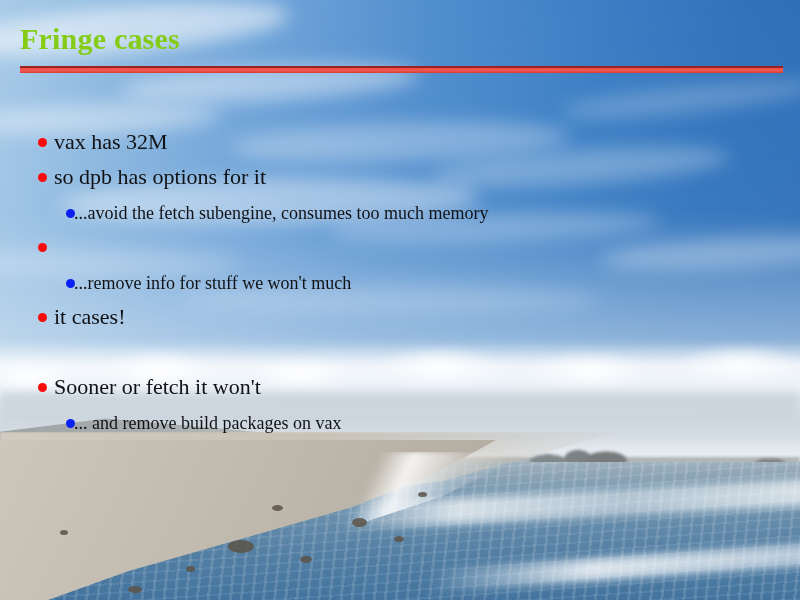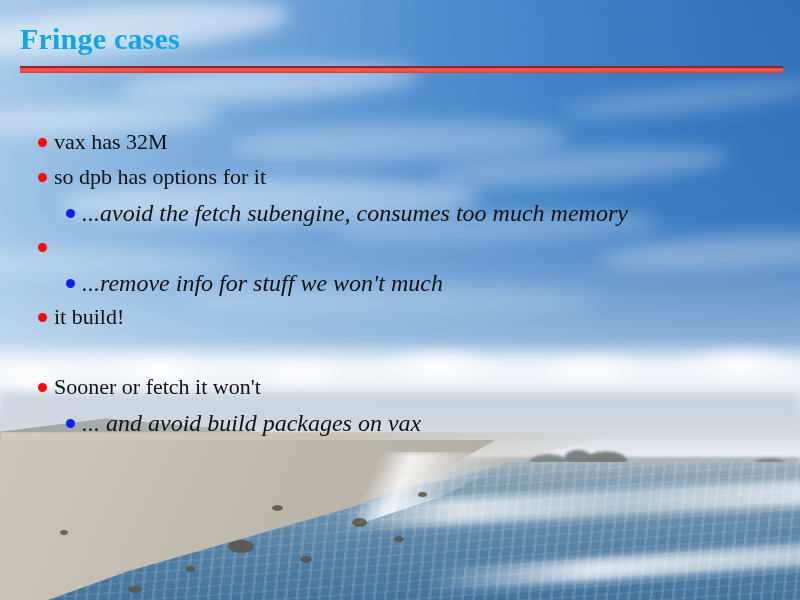--- a/index.html
+++ b/index.html
@@ -166,21 +166,21 @@
   .p8 { left:128px; top:586px; width:14px; height:7px; }
   .p9 { left:394px; top:536px; width:10px; height:6px; }
 
   
   .title {
     position:absolute; left:20px; top:22px;
     font-family: "Liberation Serif", "DejaVu Serif", serif;
     font-weight: bold;
     font-size: 30px;
     line-height: 34px;
-    color: #0ea5e9;
+    color: #84cc16;
     letter-spacing: .2px;
     white-space: nowrap;
   }
   .rule {
     position:absolute; left:20px; top:66px; width:763px; height:7px;
     background: linear-gradient(to bottom, #9a2222 0%, #9a2222 22%, #ef4a44 26%, #f05a52 62%, #d93b33 100%);
   }
 
   .bullets {
     position:absolute; left:0; top:126px; width:800px;
@@ -200,21 +200,21 @@
   }
   .lvl1 .dot { left:38px; width:9px; height:9px; background:#fa0a0a; }
   .lvl2 .dot { left:66px; width:9px; height:9px; background:#0b20f2; top:13px; }
 
   .row .txt {
     position:absolute;
     color:#111215;
     font-family:"Liberation Serif","DejaVu Serif",serif;
   }
   .lvl1 .txt { left:54px; top:1px;  font-size:22px; line-height:30px; }
-  .lvl2 .txt { left:82px; top:3px;  font-size:24px; line-height:28px;font-style:italic; }
+  .lvl2 .txt { left:74px; top:3px;  font-size:18px; line-height:28px; }
 </style>
 </head>
 <body>
 
 <div id="slide">
 
   <div class="bg">
     <div class="sky"></div>
     <div class="cirrus c1"></div>
     <div class="cirrus c2"></div>
@@ -267,26 +267,26 @@
       </div>
       <div class="row lvl1">
         <span class="dot"></span>
       </div>
       <div class="row lvl2">
         <span class="dot"></span>
         <span class="txt">...remove info for stuff we won't much</span>
       </div>
       <div class="row lvl1">
         <span class="dot"></span>
-        <span class="txt">it build!</span>
+        <span class="txt">it cases!</span>
       </div>
       <div class="row spacer"></div>
       <div class="row lvl1">
         <span class="dot"></span>
         <span class="txt">Sooner or fetch it won't</span>
       </div>
       <div class="row lvl2">
         <span class="dot"></span>
-        <span class="txt">... and avoid build packages on vax</span>
+        <span class="txt">... and remove build packages on vax</span>
       </div>
     </div>
 
 </div>
 
 </body></html>

